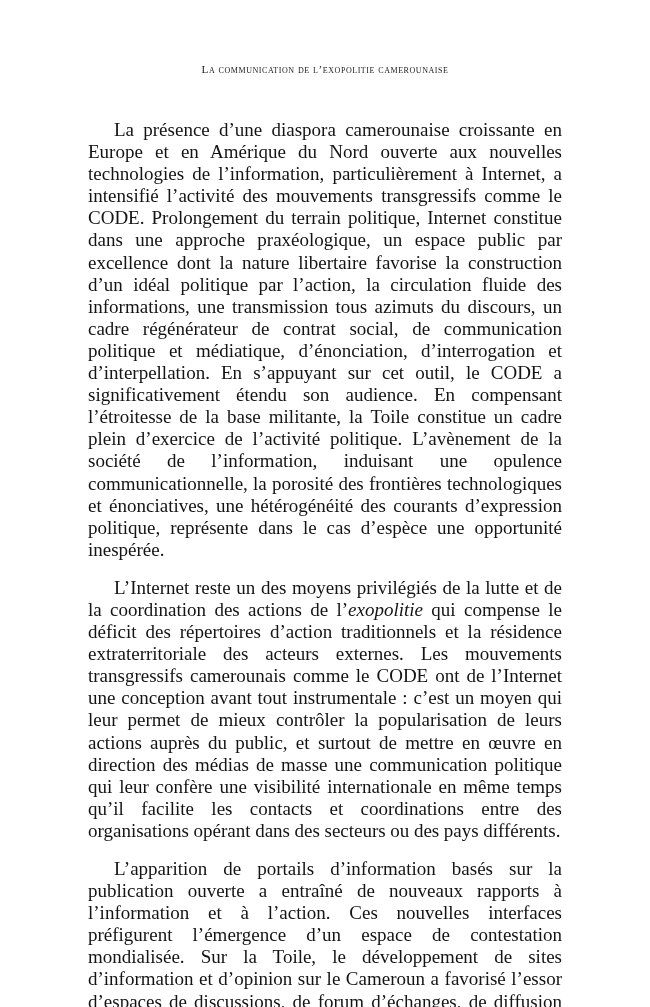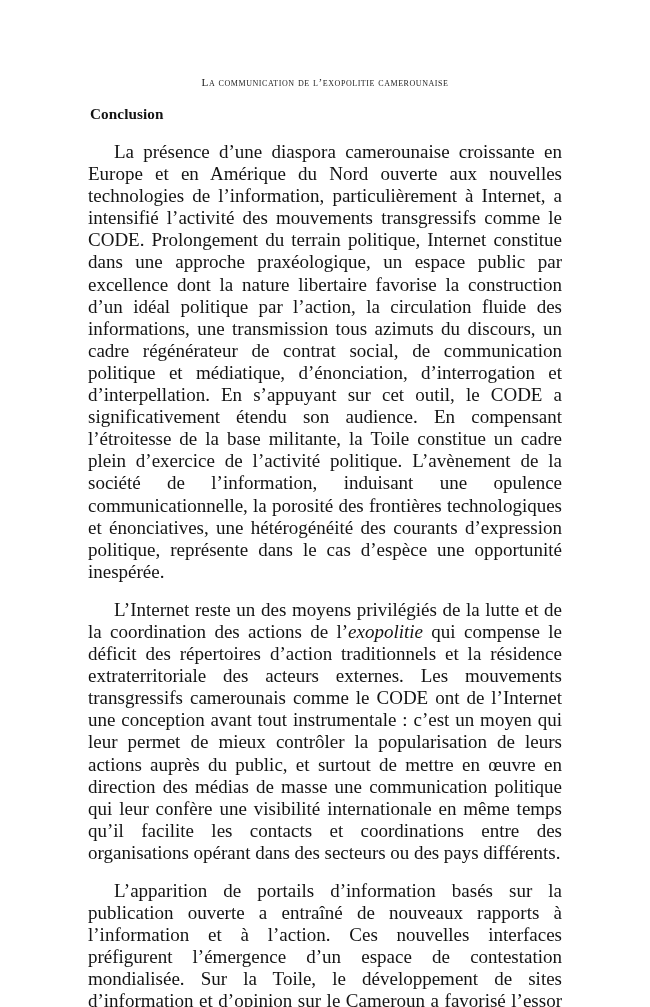--- a/index.html
+++ b/index.html
@@ -15,21 +15,21 @@
     margin: 0 auto;
     overflow: hidden;
     font-family: "Liberation Serif", "DejaVu Serif", serif;
     color: #141414;
     -webkit-font-smoothing: antialiased;
   }
 
   
   .running-head {
     position: absolute;
-    top: 76px;
+    top: 63px;
     left: 72px;
     width: 506px;
     text-align: center;
     font-size: 11.2px;
     font-variant: small-caps;
     letter-spacing: 0.55px;
     color: #1a1a1a;
     white-space: nowrap;
   }
 
@@ -78,21 +78,20 @@
 </style>
 </head>
 <body>
 
 <div class="page">
 
   <div class="running-head">La communication de l’exopolitie camerounaise</div>
 
   <div class="textblock">
 
-    <h1 class="section-title">Conclusion</h1>
 
     <p class="body-par">La présence d’une diaspora camerounaise croissante en Europe et en Amérique du Nord ouverte aux nouvelles technologies de l’information, particulièrement à Internet, a intensifié l’activité des mouvements transgressifs comme le CODE. Prolongement du terrain politique, Internet constitue dans une approche praxéologique, un espace public par excellence dont la nature libertaire favorise la construction d’un idéal politique par l’action, la circulation fluide des informations, une transmission tous azimuts du discours, un cadre régénérateur de contrat social, de communication politique et médiatique, d’énonciation, d’interrogation et d’interpellation. En s’appuyant sur cet outil, le CODE a significativement étendu son audience. En compensant l’étroitesse de la base militante, la Toile constitue un cadre plein d’exercice de l’activité politique. L’avènement de la société de l’information, induisant une opulence communicationnelle, la porosité des frontières technologiques et énonciatives, une hétérogénéité des courants d’expression politique, représente dans le cas d’espèce une opportunité inespérée.</p>
 
     <p class="body-par"><span>L’Internet reste un des moyens privilégiés de la lutte et de la coordination des actions de l’</span><i>exopolitie</i><span> qui compense le déficit des répertoires d’action traditionnels et la résidence extraterritoriale des acteurs externes. Les mouvements transgressifs camerounais comme le CODE ont de l’Internet une conception avant tout instrumentale : c’est un moyen qui leur permet de mieux contrôler la popularisation de leurs actions auprès du public, et surtout de mettre en œuvre en direction des médias de masse une communication politique qui leur confère une visibilité internationale en même temps qu’il facilite les contacts et coordinations entre des organisations opérant dans des secteurs ou des pays différents.</span></p>
 
     <p class="body-par">L’apparition de portails d’information basés sur la publication ouverte a entraîné de nouveaux rapports à l’information et à l’action. Ces nouvelles interfaces préfigurent l’émergence d’un espace de contestation mondialisée. Sur la Toile, le développement de sites d’information et d’opinion sur le Cameroun a favorisé l’essor d’espaces de discussions, de forum d’échanges, de diffusion d’information et de mobilisation politique. Aujourd’hui, ces sites d’information sont des lieux d’une publication d’informations et de communication d’actions transnationales ; ils permettent aux militants d’échanger des informations très rapidement et mettent en œuvre des actions souvent sous la forme de mobilisations éclair. Ces sites recouvrent souvent l’ensemble des continents et deviennent petit à petit les piliers d’une conscience révolutionnaire transnationale et permettent de créer, à la place des sites, des réseaux d’une radicalité qui se veut nationaliste et révolutionnaire.</p>
 
 
   </div>
 

